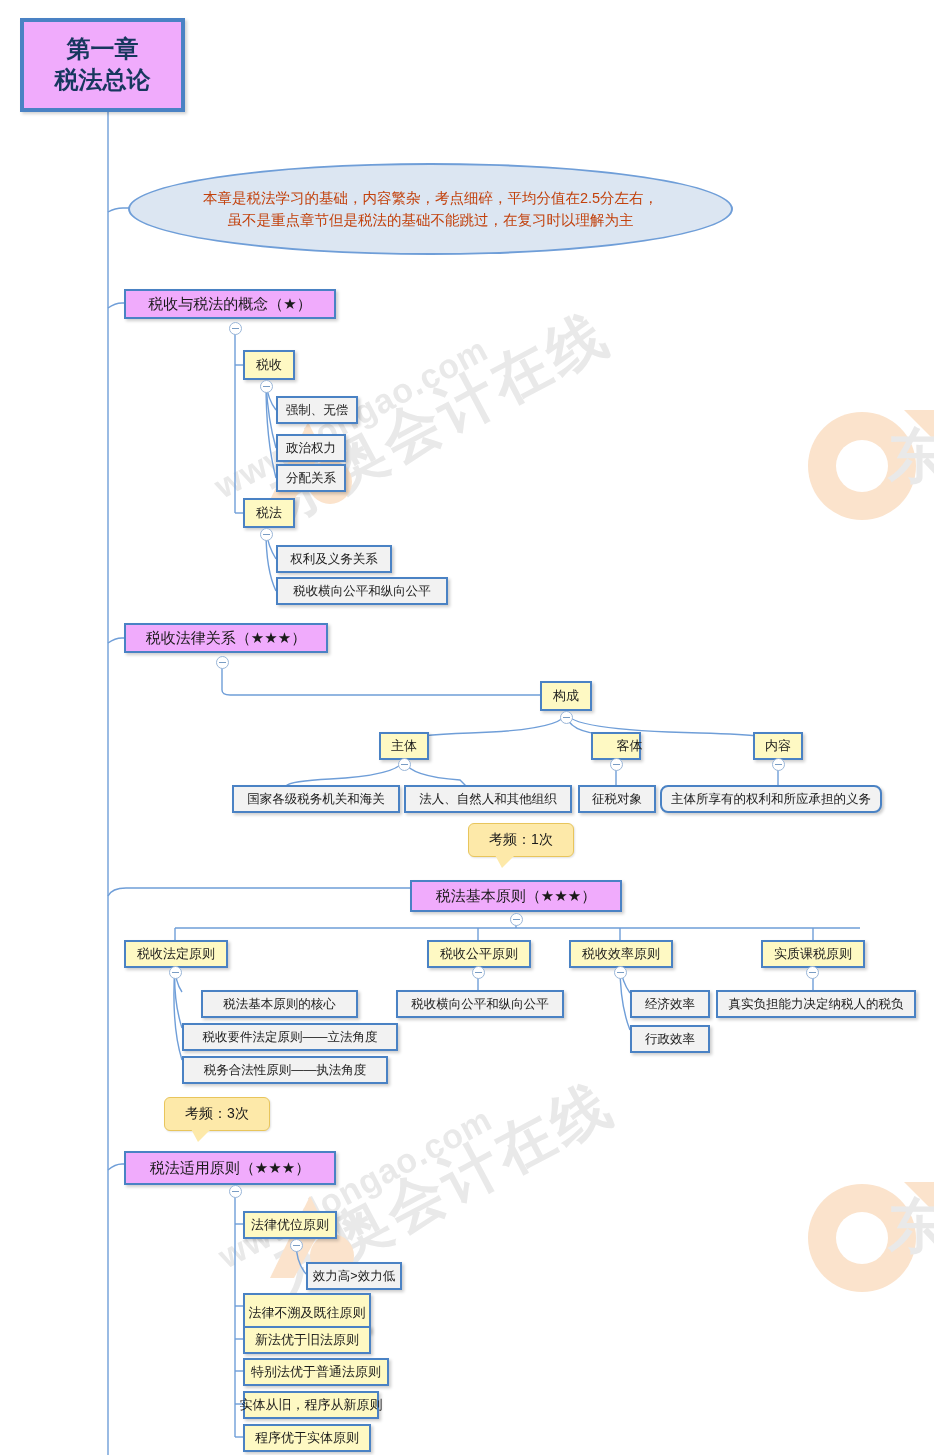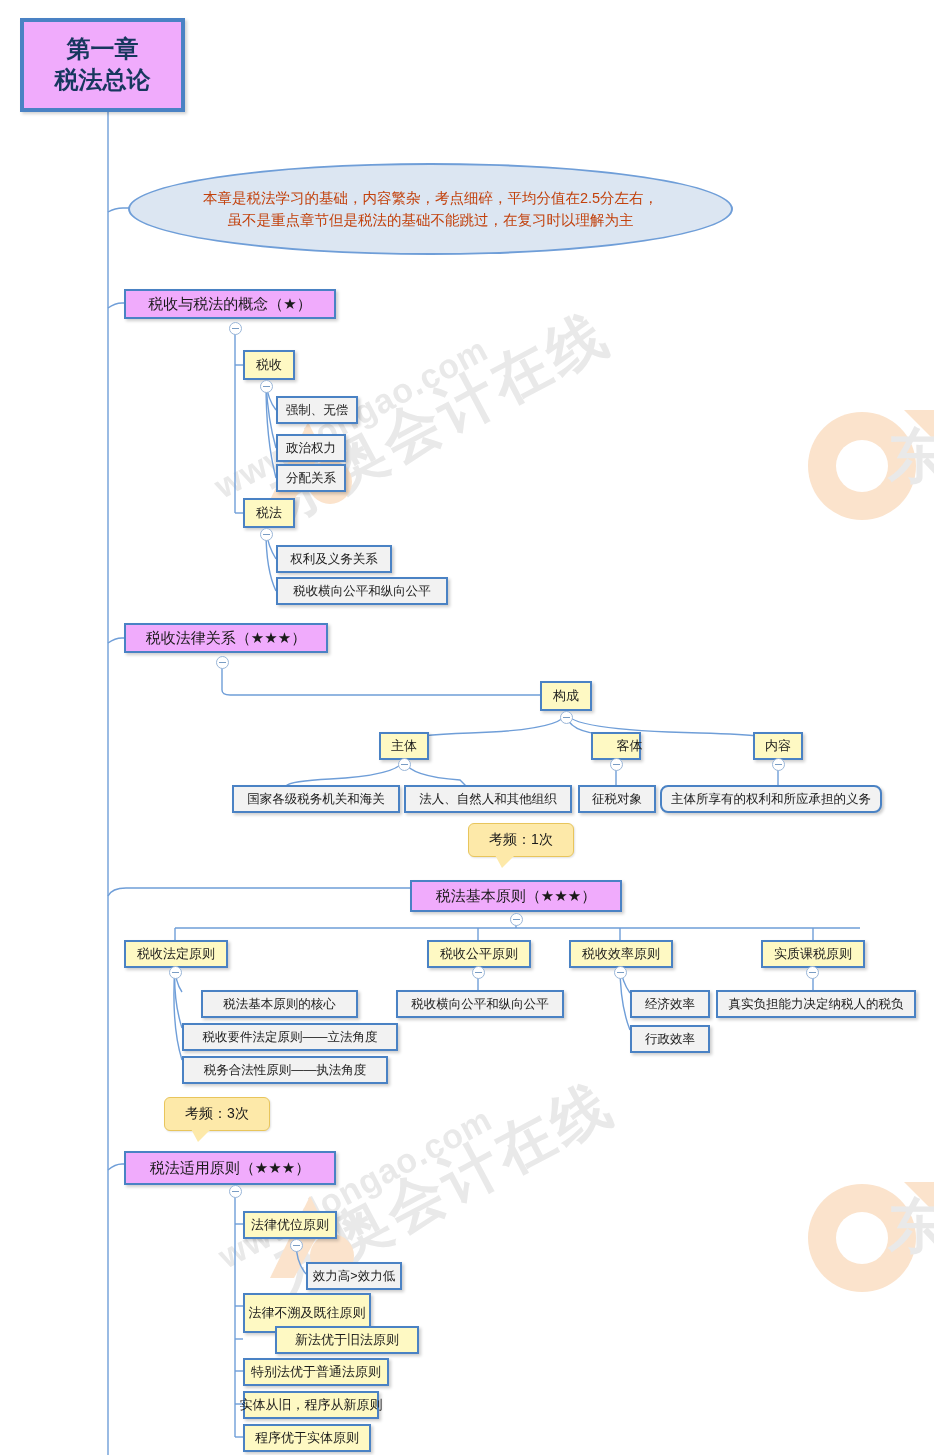--- a/index.html
+++ b/index.html
@@ -235,18 +235,18 @@
 
   <div class="node lvl1" style="left:124px;top:1151px;width:212px;height:34px;">税法适用原则（★★★）</div>
   <div class="toggle" style="left:229px;top:1185px;"></div>
 
   <div class="node lvl2" style="left:243px;top:1211px;width:94px;height:28px;">法律优位原则</div>
   <div class="toggle" style="left:290px;top:1239px;"></div>
 
   <div class="node lvl3" style="left:306px;top:1262px;width:96px;height:28px;">效力高&gt;效力低</div>
 
   <div class="node lvl2" style="left:243px;top:1293px;width:128px;height:40px;">法律不溯及既往原则</div>
-  <div class="node lvl2" style="left:243px;top:1326px;width:144px;height:28px;margin-left:32px;">新法优于旧法原则</div>
+  <div class="node lvl2" style="left:243px;top:1326px;width:128px;height:28px;">新法优于旧法原则</div>
   <div class="node lvl2" style="left:243px;top:1358px;width:146px;height:28px;">特别法优于普通法原则</div>
   <div class="node lvl2" style="left:243px;top:1391px;width:136px;height:28px;">实体从旧，程序从新原则</div>
   <div class="node lvl2" style="left:243px;top:1424px;width:128px;height:28px;">程序优于实体原则</div>
 
 </div>
 
 </body></html>

